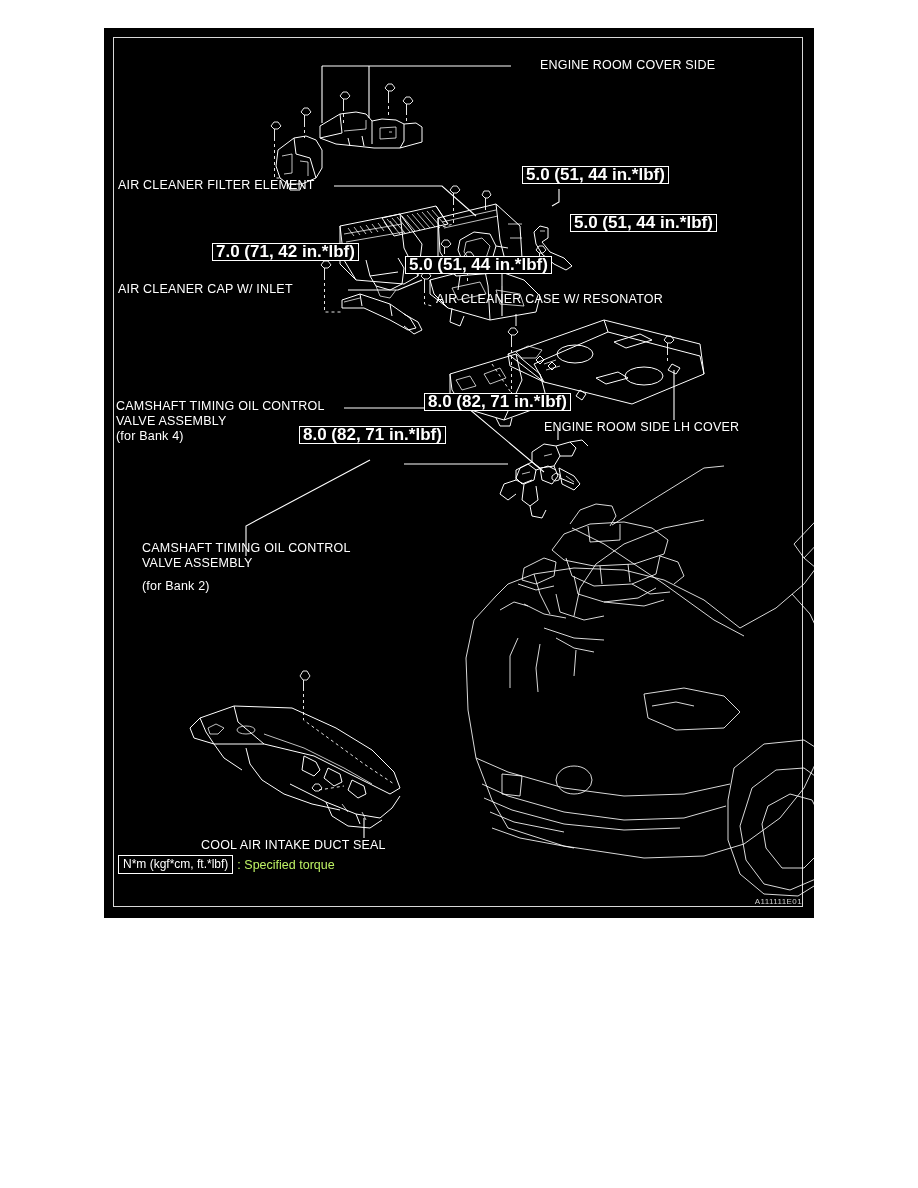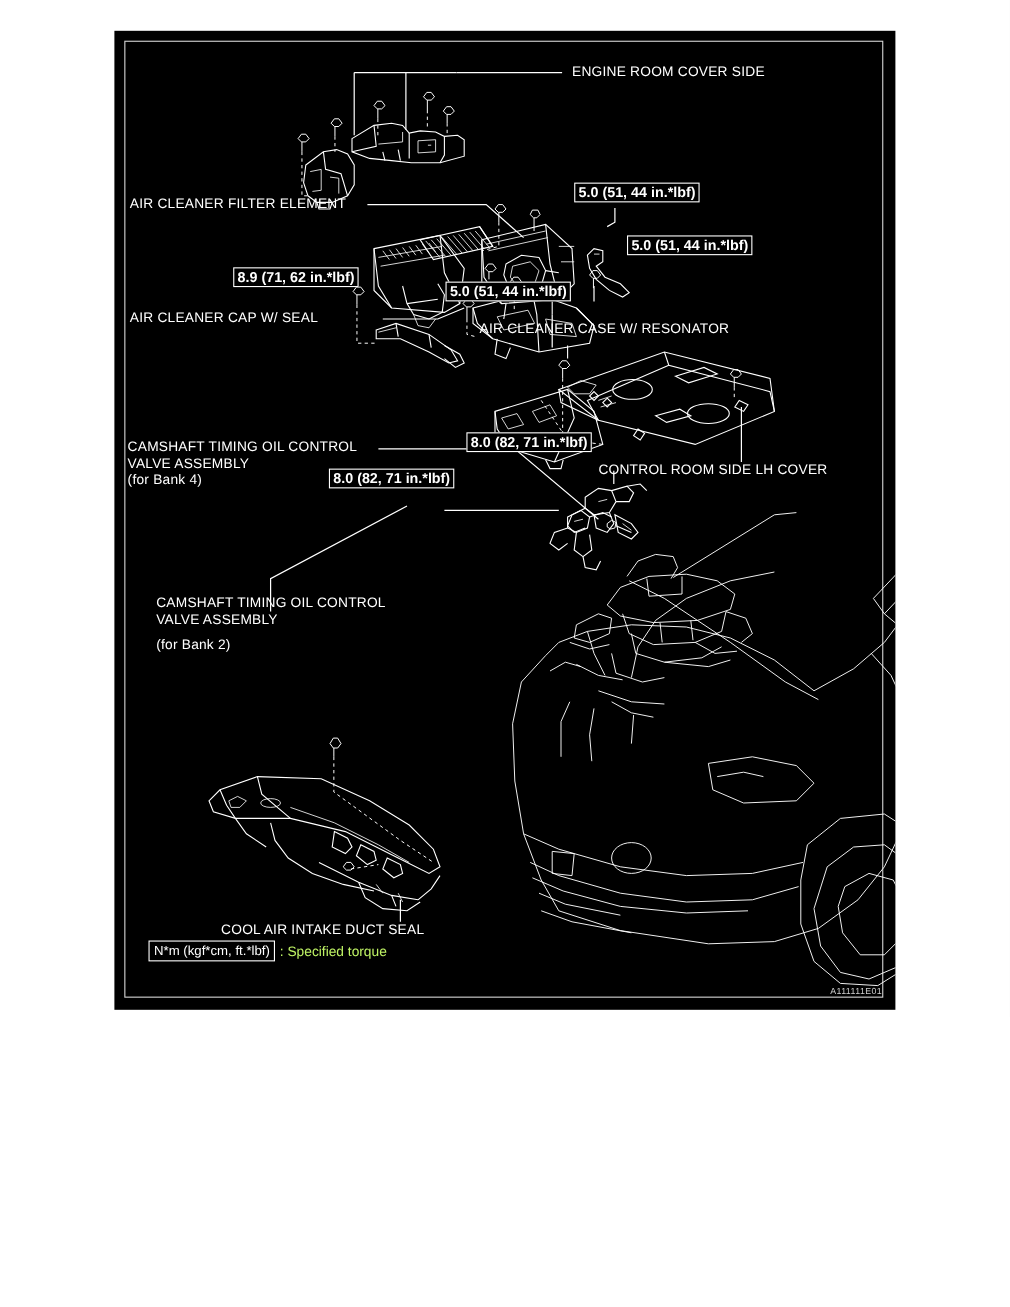--- a/index.html
+++ b/index.html
@@ -55,29 +55,29 @@
     line-height: 15px;
     letter-spacing: 0.2px;
     white-space: pre;
   }
   .torque {
     position: absolute;
     color: #ffffff;
     background: #000000;
     border: 1.5px solid #ffffff;
     font-family: "Liberation Sans", sans-serif;
-    font-size: 13px;
+    font-size: 17px;
     font-weight: bold;
     line-height: 13px;
     padding: 1px 3px 2px 3px;
     white-space: nowrap;
   }
   #legend-row {
     position: absolute;
-    left: 31px;
+    left: 14px;
     top: 827px;
     display: flex;
     align-items: center;
   }
   #legend-box {
     color: #ffffff;
     background: #000000;
     border: 1.5px solid #ffffff;
     font-size: 12px;
     line-height: 14px;
@@ -473,29 +473,29 @@
         <path d="M528 556 L546 566 L566 564"></path>
         <path d="M556 528 L574 534 L580 548 L570 556"></path>
         <path d="M452 610 L470 620 L490 624"></path>
         <path d="M414 610 L406 628 L406 660"></path>
         <path d="M436 616 L432 640 L434 664"></path>
         <path d="M472 622 L470 648"></path>
       </g>
 
     </svg>
 
-    <div class="lbl" style="left:416px; top:30px;">ENGINE ROOM COVER SIDE</div>
+    <div class="lbl" style="left:436px; top:30px;">ENGINE ROOM COVER SIDE</div>
 
     <div class="lbl" style="left:14px; top:150px;">AIR CLEANER FILTER ELEMENT</div>
 
-    <div class="lbl" style="left:14px; top:254px;">AIR CLEANER CAP W/ SEAL</div>
+    <div class="lbl" style="left:14px; top:254px;">AIR CLEANER CAP W/ INLET</div>
 
     <div class="lbl" style="left:332px; top:264px;">AIR CLEANER CASE W/ RESONATOR</div>
 
-    <div class="lbl" style="left:440px; top:392px;">CONTROL ROOM SIDE LH COVER</div>
+    <div class="lbl" style="left:440px; top:392px;">ENGINE ROOM SIDE LH COVER</div>
 
     <div class="lbl" style="left:97px; top:810px;">COOL AIR INTAKE DUCT SEAL</div>
 
     <div>
       <div class="lbl" style="left:12px; top:371px;">CAMSHAFT TIMING OIL CONTROL</div>
       <div class="lbl" style="left:12px; top:386px;">VALVE ASSEMBLY</div>
       <div class="lbl" style="left:12px; top:401px;">(for Bank 4)</div>
     </div>
 
     <div>
@@ -503,21 +503,21 @@
       <div class="lbl" style="left:38px; top:528px;">VALVE ASSEMBLY</div>
       <div class="lbl" style="left:38px; top:551px;">(for Bank 2)</div>
     </div>
 
     <div class="torque" style="left:418px; top:138px;">5.0 (51, 44 in.*lbf)</div>
 
     <div class="torque" style="left:466px; top:186px;">5.0 (51, 44 in.*lbf)</div>
 
     <div class="torque" style="left:301px; top:228px;">5.0 (51, 44 in.*lbf)</div>
 
-    <div class="torque" style="left:108px; top:215px;">8.9 (71, 62 in.*lbf)</div>
+    <div class="torque" style="left:108px; top:215px;">7.0 (71, 42 in.*lbf)</div>
 
     <div class="torque" style="left:320px; top:365px;">8.0 (82, 71 in.*lbf)</div>
 
     <div class="torque" style="left:195px; top:398px;">8.0 (82, 71 in.*lbf)</div>
 
     <div id="legend-row">
       <div id="legend-box">N*m (kgf*cm, ft.*lbf)</div>
       <div id="legend-text">: Specified torque</div>
     </div>
 

